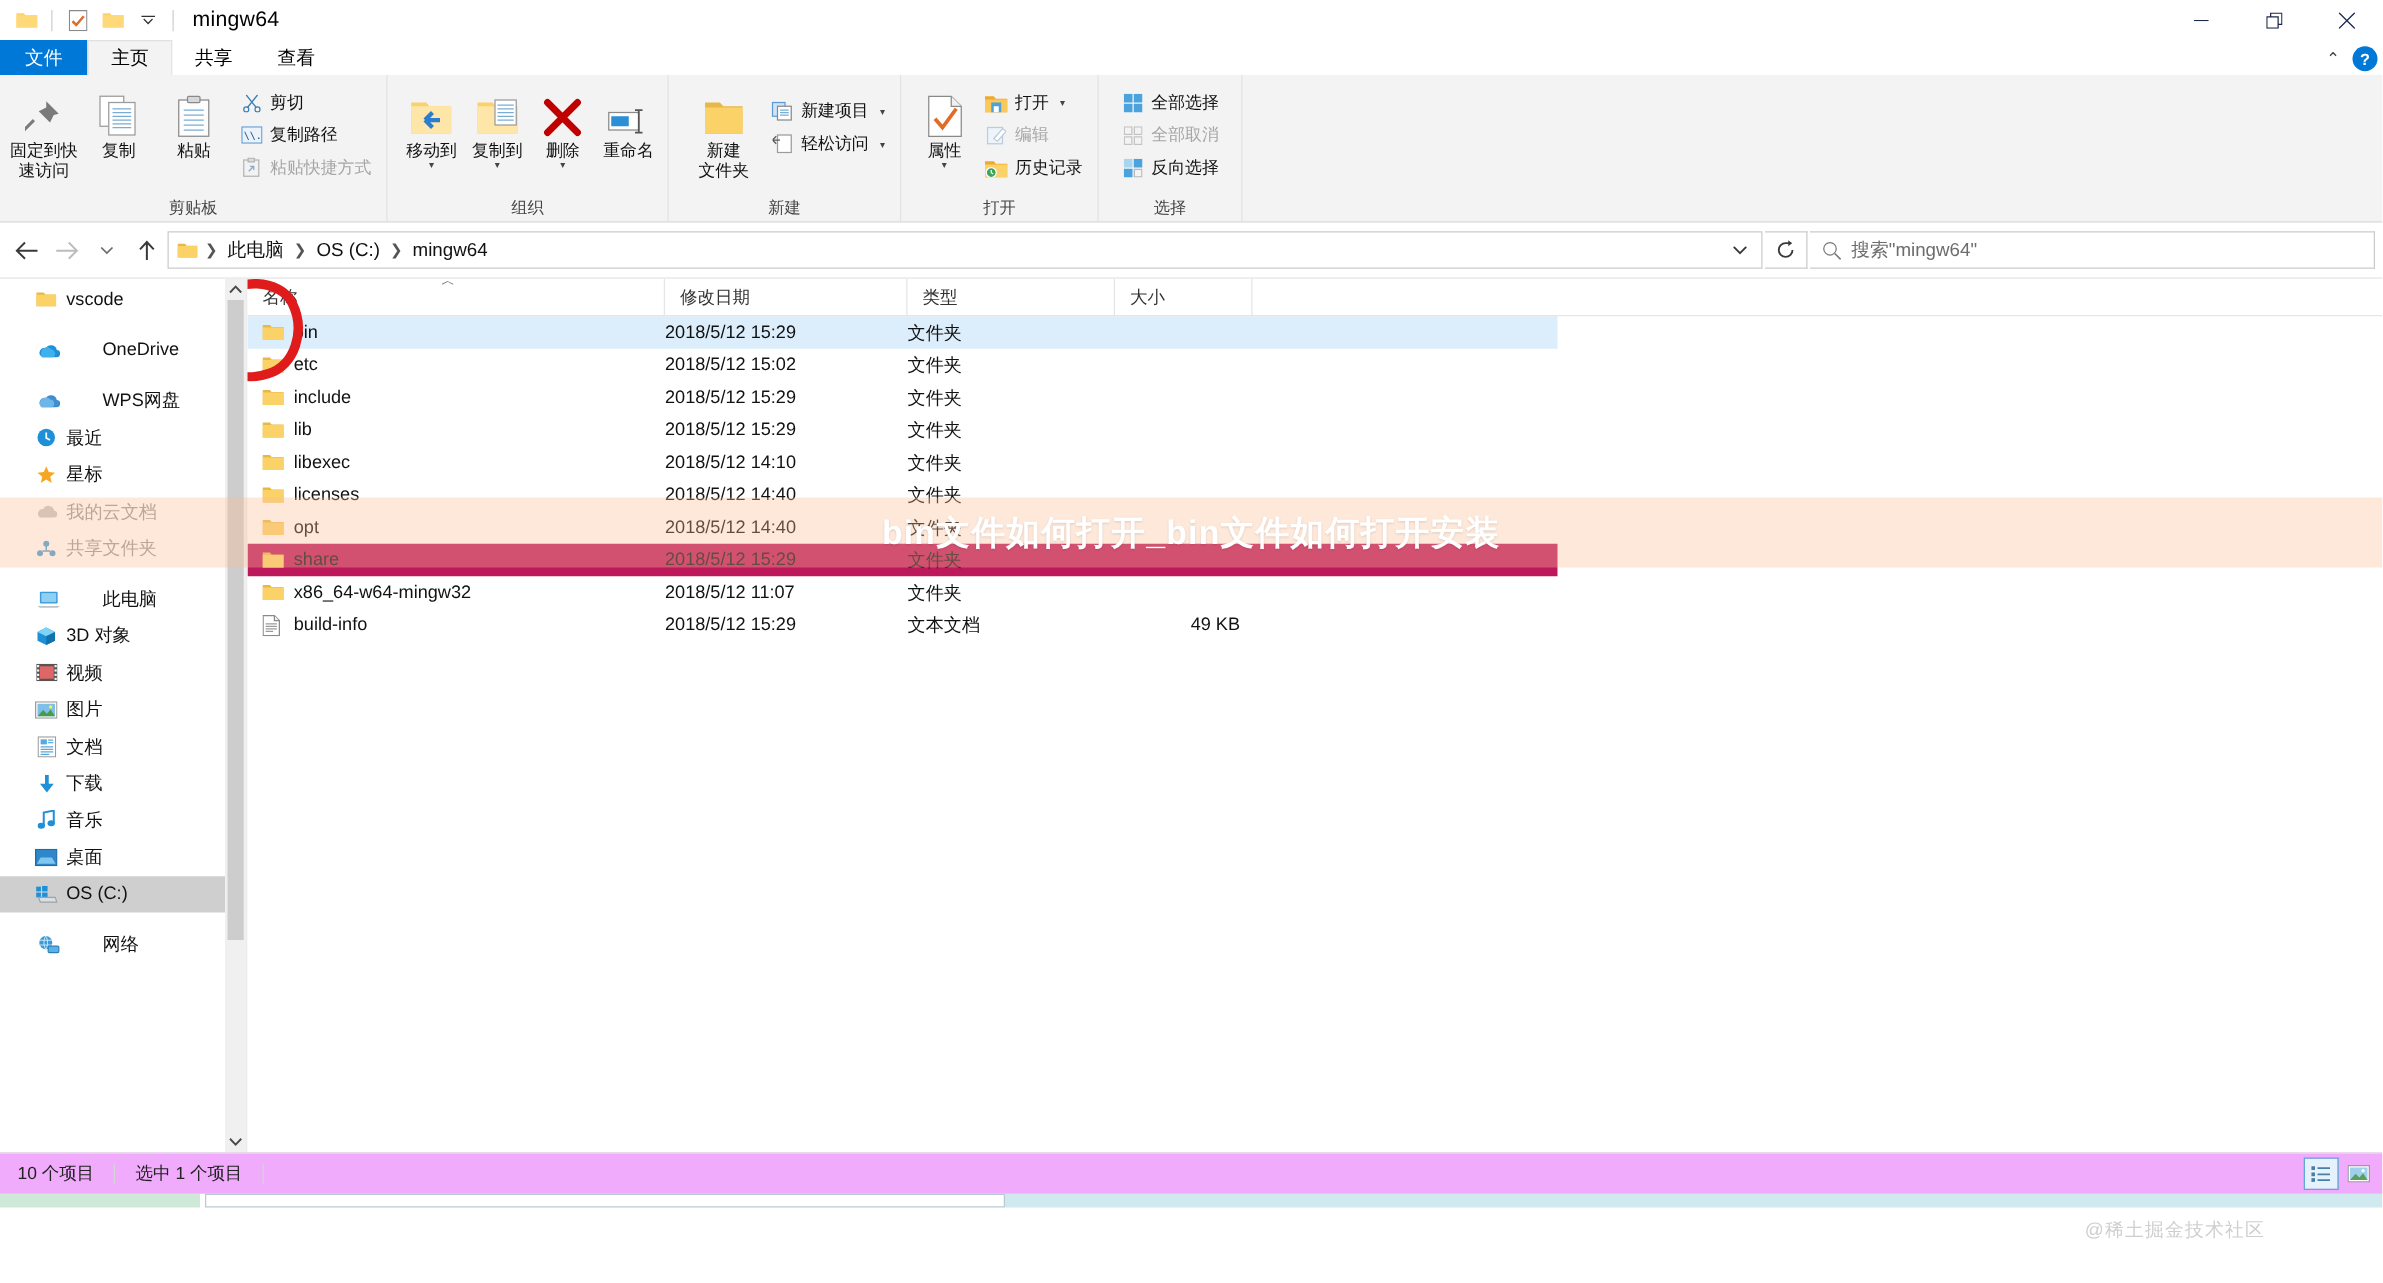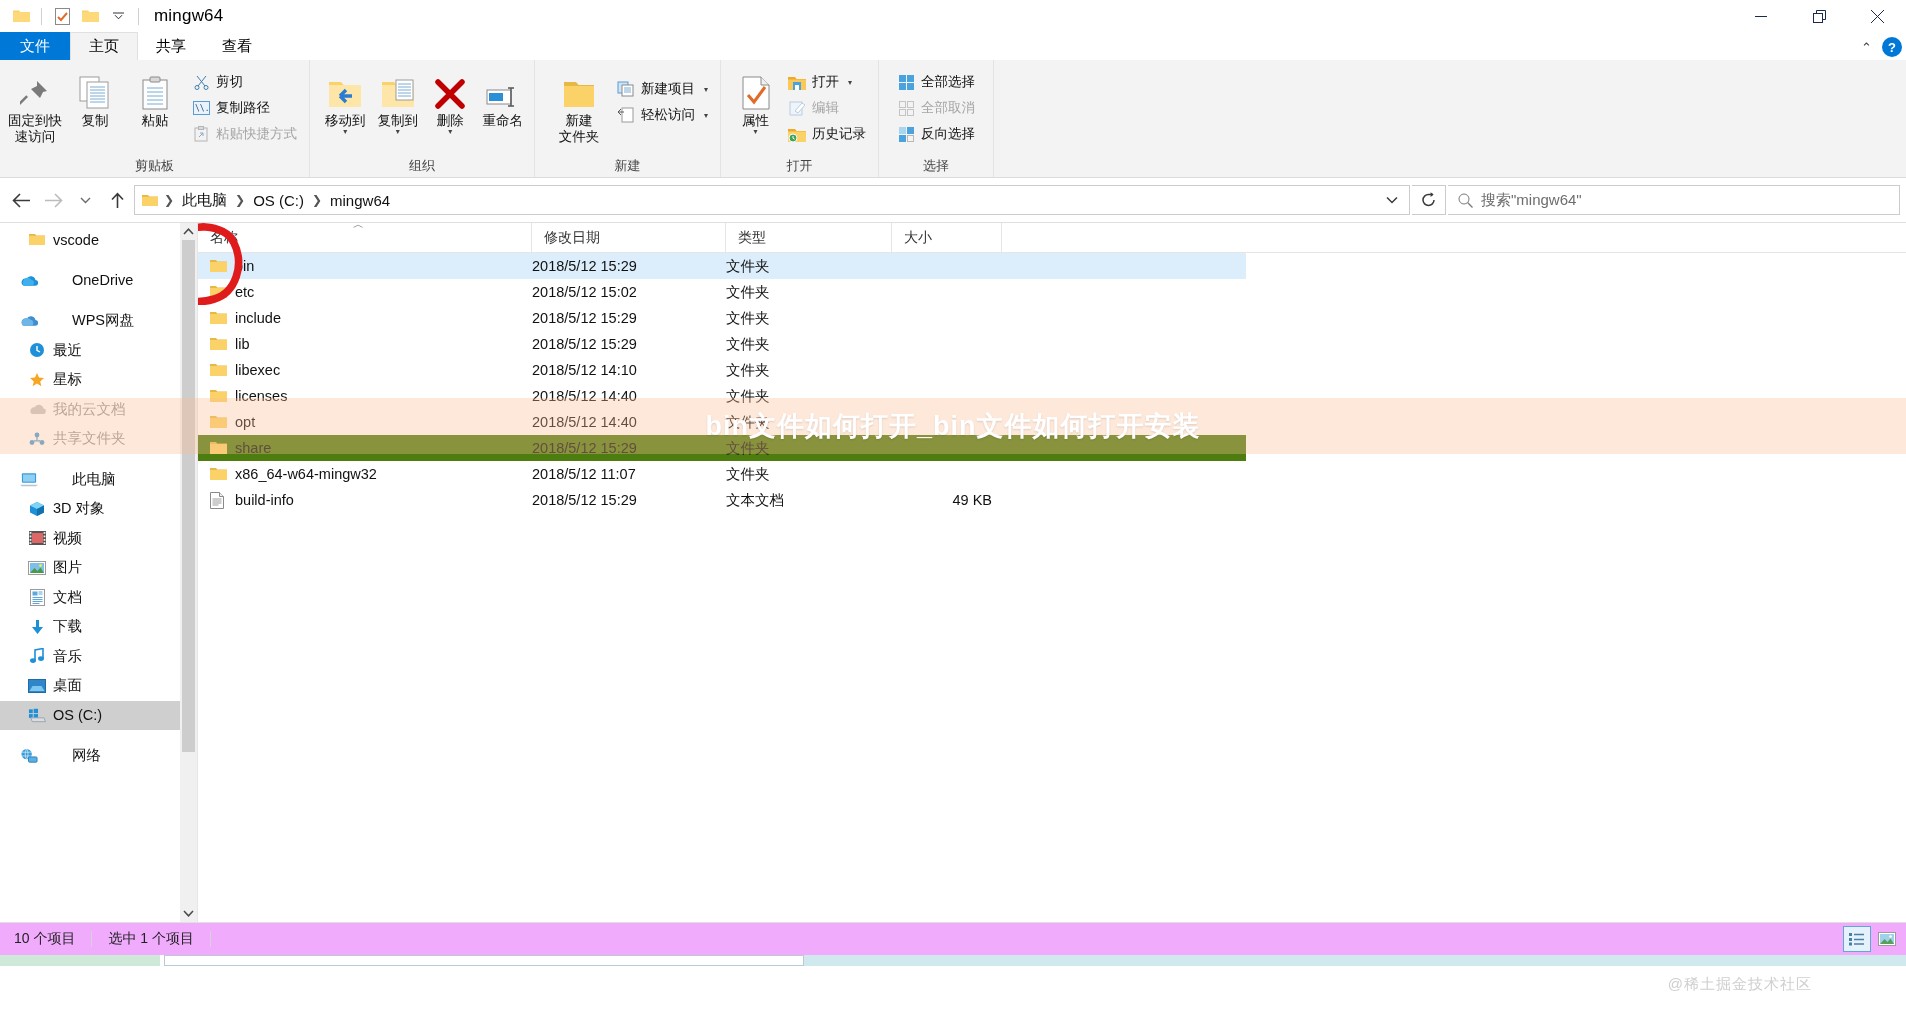--- a/index.html
+++ b/index.html
@@ -105,21 +105,21 @@
   .nav {
     width: 198px; background: #fff; position: relative; overflow: hidden;
     border-right: 1px solid #e6e6e6;
   }
   .navlist { padding-top: 2px; }
   .navitem {
     height: 29.5px; display: flex; align-items: center; gap: 7px; font-size: 14.5px;
     color: #111; padding-left: 28px; white-space: nowrap;
   }
   .navitem.selected { background: #cfcfcf; }
-  .navitem.indent1 { padding-left: 20px; gap: 34px; }
+  .navitem.indent1 { padding-left: 30px; gap: 34px; }
   .navitem.indent2 { }
   .navitem.dim { color: #9a9a9a; }
   .navicon { width: 18px; height: 18px; display: flex; align-items: center; justify-content: center; flex: 0 0 18px; }
   .navspacer { height: 11px; }
 
   .navscroll {
     position: absolute; right: 0; top: 0; width: 17px; height: 100%;
     background: #f0f0f0; display: flex; flex-direction: column; justify-content: space-between;
   }
   .sarrow { height: 17px; display: flex; align-items: center; justify-content: center; font-size: 9px; color: #5a5a5a; background: #f0f0f0;}
@@ -138,21 +138,21 @@
   .c-name { width: 334px; }
   .c-date { width: 194px; }
   .c-type { width: 166px; }
   .c-size { width: 110px; }
   .sortmark { position: absolute; left: 155px; top: -6px; font-size: 11px; color: #666; }
 
   .row {
     height: 26px; display: flex; align-items: center; font-size: 14.5px; color: #111;
     width: 1048px;
   }
-  .row.selected { background: #4d7c0f; }
+  .row.selected { background: #be185d; }
   .row.focus-sel { background: #dceefb; }
   .cell { display: flex; align-items: center; height: 100%; }
   .cell-name { width: 334px; padding-left: 12px; gap: 8px; }
   .cell-date { width: 194px; }
   .cell-type { width: 166px; }
   .cell-size { width: 110px; justify-content: flex-end; padding-right: 10px; }
 
   .folder-ico { width: 17px; height: 14px; flex: 0 0 17px; }
   .file-ico { width: 14px; height: 17px; flex: 0 0 17px; }
 

